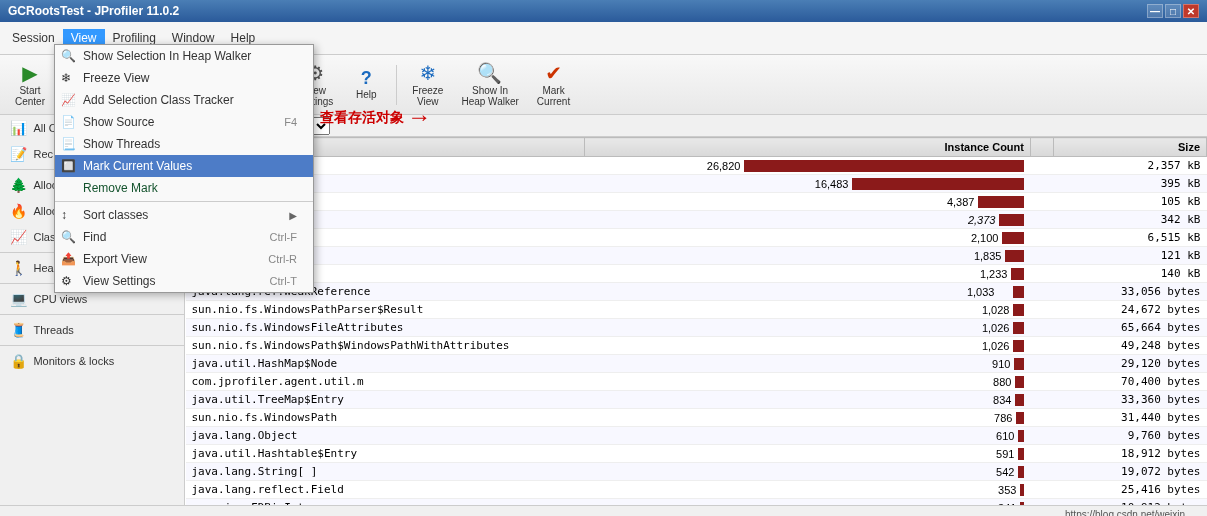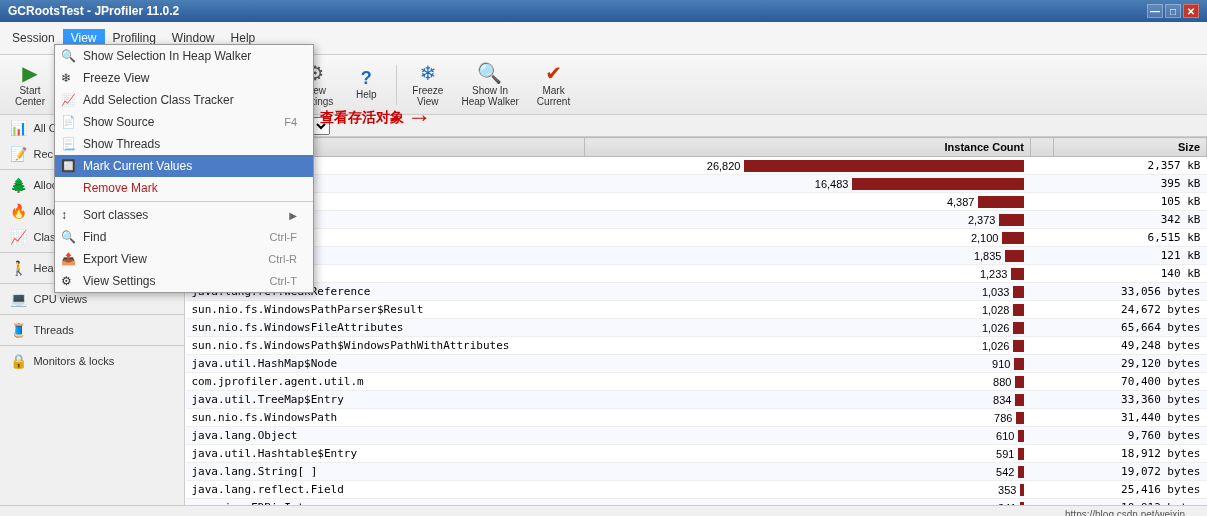--- a/index.html
+++ b/index.html
@@ -201,21 +201,21 @@
     <span class="ctx-shortcut">F4</span>
   </div>
   <div class="ctx-item">
     <span class="ctx-icon">📃</span>
     <span>Show Threads</span>
   </div>
   <div class="ctx-item highlighted">
     <span class="ctx-icon">🔲</span>
     <span>Mark Current Values</span>
   </div>
-  <div class="ctx-item" style="color:#b91c1c;">
+  <div class="ctx-item" style="color:#14532d;">
     <span class="ctx-icon"></span>
     <span>Remove Mark</span>
   </div>
   <div class="ctx-sep"></div>
   <div class="ctx-item arrow">
     <span class="ctx-icon">↕</span>
     <span>Sort classes</span>
   </div>
   <div class="ctx-item">
     <span class="ctx-icon">🔍</span>
@@ -386,21 +386,21 @@
       <span style="margin-right:4px; font-size:11px;">4,387</span>
       <div style="width:46px; height:12px; background:#8b1a1a;"></div>
     </div>
               </td>
               <td></td>
               <td class="right" style="font-family: Consolas, monospace; font-size: 11px;">105 kB</td>
             </tr>
             <tr>
               <td style="font-family: Consolas, monospace; font-size: 11px;"></td>
               <td class="bar-cell" style="text-align: right;">
-                <div style="display:flex; align-items:center; justify-content:flex-end;">
+                <div style="display:flex; align-items:center; justify-content:flex-end;font-style:italic;">
       <span style="margin-right:4px; font-size:11px;">2,373</span>
       <div style="width:25px; height:12px; background:#8b1a1a;"></div>
     </div>
               </td>
               <td></td>
               <td class="right" style="font-family: Consolas, monospace; font-size: 11px;">342 kB</td>
             </tr>
             <tr>
               <td style="font-family: Consolas, monospace; font-size: 11px;"></td>
               <td class="bar-cell" style="text-align: right;">
@@ -431,21 +431,21 @@
       <div style="width:13px; height:12px; background:#8b1a1a;"></div>
     </div>
               </td>
               <td></td>
               <td class="right" style="font-family: Consolas, monospace; font-size: 11px;">140 kB</td>
             </tr>
             <tr>
               <td style="font-family: Consolas, monospace; font-size: 11px;">java.lang.ref.WeakReference</td>
               <td class="bar-cell" style="text-align: right;">
                 <div style="display:flex; align-items:center; justify-content:flex-end;">
-      <span style="margin-right:4px; font-size:11px;">1,033</span>
+      <span style="margin-right:19px; font-size:11px;">1,033</span>
       <div style="width:11px; height:12px; background:#8b1a1a;"></div>
     </div>
               </td>
               <td></td>
               <td class="right" style="font-family: Consolas, monospace; font-size: 11px;">33,056 bytes</td>
             </tr>
             <tr>
               <td style="font-family: Consolas, monospace; font-size: 11px;">sun.nio.fs.WindowsPathParser$Result</td>
               <td class="bar-cell" style="text-align: center;">
                 <div style="display:flex; align-items:center; justify-content:flex-end;">

